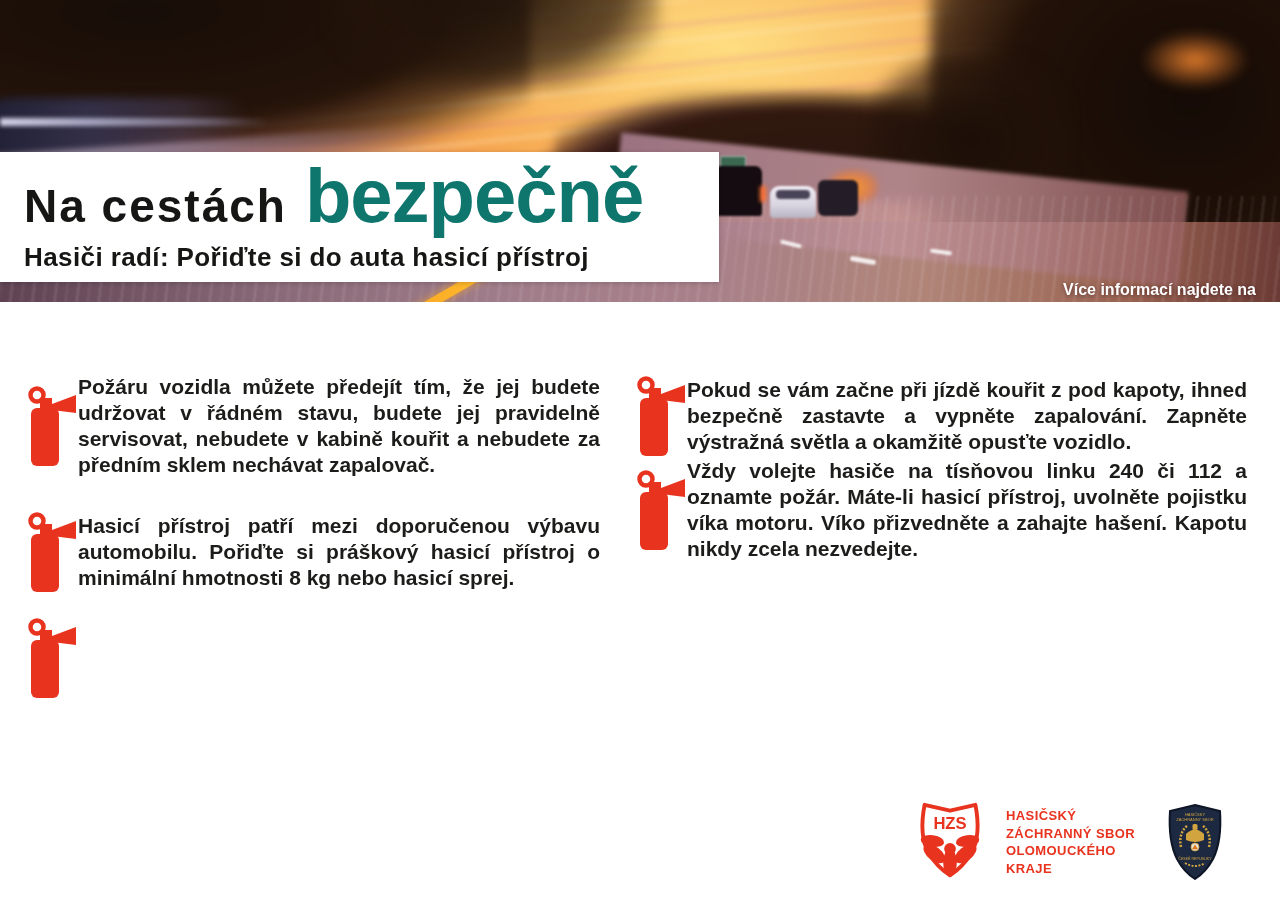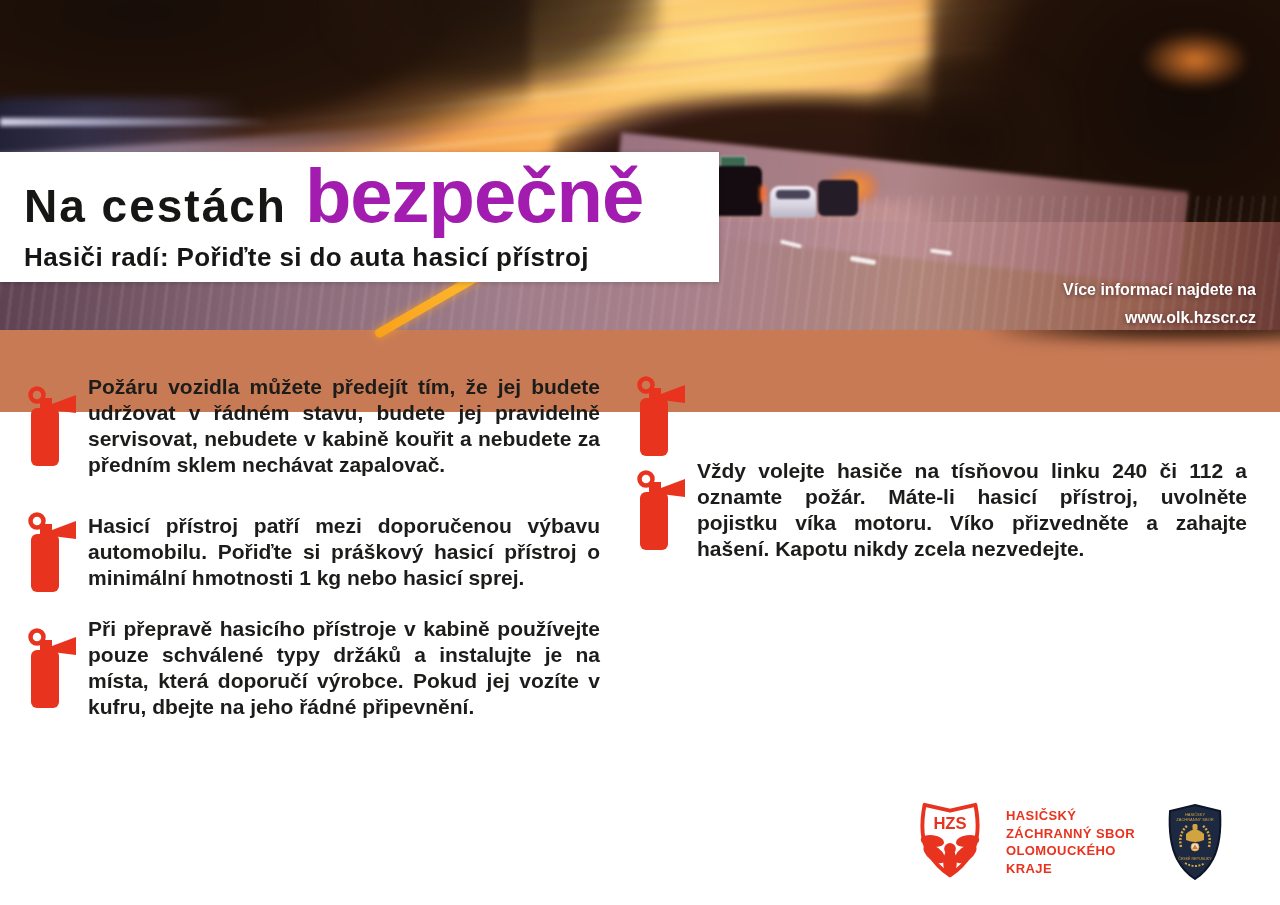--- a/index.html
+++ b/index.html
@@ -3,21 +3,21 @@
 <meta charset="utf-8">
 <style>
   html,body { margin:0; padding:0; background:#ffffff; }
   * { box-sizing:border-box; }
   .poster {
     position:relative; width:1280px; height:905px; background:#ffffff; overflow:hidden;
     font-family:"Liberation Sans","DejaVu Sans",sans-serif; color:#1c1c1a;
   }
 
   
-  .hero { position:absolute; left:0; top:0; width:1280px; height:412px; overflow:hidden; background:#c87a55; }
+  .hero { position:absolute; left:0; top:0; width:1280px; height:302px; overflow:hidden; background:#c87a55; }
   .hero > div { position:absolute; }
   .sky { left:0; top:0; width:1280px; height:260px;
     background:
       radial-gradient(ellipse 780px 300px at 57% 18%, rgba(255,224,130,.95) 0%, rgba(248,170,80,.85) 45%, rgba(235,130,95,.35) 70%, transparent 85%),
       radial-gradient(ellipse 520px 260px at 78% 30%, rgba(240,150,110,.5), transparent 75%),
       linear-gradient(94deg,#331520 0%,#7a3a48 12%,#c06a58 24%,#e8935a 36%,#f5b264 50%,#eda05e 60%,#d57e5c 72%,#9a4e50 85%,#46202c 100%);
   }
   .clouds { left:0; top:0; width:1280px; height:240px; opacity:.75; filter:blur(2px);
     background:repeating-linear-gradient(-6deg, transparent 0 18px, rgba(255,235,190,.30) 18px 24px, transparent 24px 34px, rgba(215,120,150,.22) 34px 40px);
   }
@@ -74,21 +74,21 @@
   .subtitle { margin-top:10px; font-size:26px; font-weight:800; letter-spacing:.4px; color:#161614; white-space:nowrap; }
 
   .hero-info { right:24px; top:276px; text-align:right; color:#ffffff; font-weight:800;
     font-size:16px; line-height:1.72; text-shadow:0 1px 4px rgba(40,10,15,.55); }
   .hero-info span { display:block; }
 
   
   .rows { position:absolute; }
   .rows-left  { left:26px;  top:374px; width:574px; }
   .rows-right { left:635px; top:374px; width:612px; }
-  .row { display:flex; gap:10px; align-items:center; }
+  .row { display:flex; align-items:center; }
   .row .icon-cell { flex:0 0 52px; }
   .row p { margin:0; flex:1; font-size:21px; line-height:26px; font-weight:600; color:#1c1c1a; text-align:justify; }
   .rows-left  .row:nth-child(1) { margin-bottom:32px; }
   .rows-left  .row:nth-child(2) { margin-bottom:22px; }
   .rows-left  .row:nth-child(3) { margin-bottom:8px; }
   .rows-right .row:nth-child(2) { margin-bottom:18px; }
   .rows-right .row:nth-child(3) { margin-bottom:20px; }
   .col-heading { margin:0 0 10px 62px; font-size:21px; font-weight:800; color:#161614;
     text-decoration:underline; text-decoration-thickness:2px; text-underline-offset:4px; }
 
@@ -163,21 +163,21 @@
     <div class="suv-glow"></div>
     <div class="suv"></div>
     <div class="dash dash1"></div>
     <div class="dash dash2"></div>
     <div class="dash dash3"></div>
     <div class="yellow-line"></div>
 
     <div class="banner">
       <div class="title-line">
         <span class="title-black">Na cestách</span>
-        <span class="title-red" style="color:#a21caf">bezpečně</span>
+        <span class="title-red" style="color:#0f766e">bezpečně</span>
       </div>
       <div class="subtitle">Hasiči radí: Pořiďte si do auta hasicí přístroj</div>
     </div>
 
     <div class="hero-info">
       <span>Více informací najdete na</span>
       <span>www.olk.hzscr.cz</span>
     </div>
   </div>
 
@@ -185,35 +185,35 @@
     <div class="row">
       <svg class="icon-cell" width="52" height="84">
           <use href="#ext-icon"></use>
         </svg>
       <p>Požáru vozidla můžete předejít tím, že jej budete udržovat v řádném stavu, budete jej pravidelně servisovat, nebudete v kabině kouřit a nebudete za předním sklem nechávat zapalovač.</p>
     </div>
     <div class="row">
       <svg class="icon-cell" width="52" height="84">
           <use href="#ext-icon"></use>
         </svg>
-      <p>Hasicí přístroj patří mezi doporučenou výbavu automobilu. Pořiďte si práškový hasicí přístroj o minimální hmotnosti 1 kg nebo hasicí sprej.</p>
-    </div>
-    <div class="row">
-      <svg class="icon-cell" width="52" height="84">
-          <use href="#ext-icon"></use>
-        </svg>
-      <p>Při přepravě hasicího přístroje v kabině používejte pouze schválené typy držáků a instalujte je na místa, která doporučí výrobce. Pokud jej vozíte v kufru, dbejte na jeho řádné připevnění.</p>
+      <p>Hasicí přístroj patří mezi doporučenou výbavu automobilu. Pořiďte si práškový hasicí přístroj o minimální hmotnosti 8 kg nebo hasicí sprej.</p>
+    </div>
+    <div class="row">
+      <svg class="icon-cell" width="52" height="84">
+          <use href="#ext-icon"></use>
+        </svg>
     </div>
   </div>
 
   <div class="rows rows-right">
     <div class="row">
       <svg class="icon-cell" width="52" height="84">
           <use href="#ext-icon"></use>
         </svg>
+      <p>Pokud se vám začne při jízdě kouřit z pod kapoty, ihned bezpečně zastavte a vypněte zapalování. Zapněte výstražná světla a okamžitě opusťte vozidlo.</p>
     </div>
     <div class="row">
       <svg class="icon-cell" width="52" height="84">
           <use href="#ext-icon"></use>
         </svg>
       <p>Vždy volejte hasiče na tísňovou linku 240 či 112 a oznamte požár. Máte-li hasicí přístroj, uvolněte pojistku víka motoru. Víko přizvedněte a zahajte hašení. Kapotu nikdy zcela nezvedejte.</p>
     </div>
   </div>
 
   <div class="footer">

